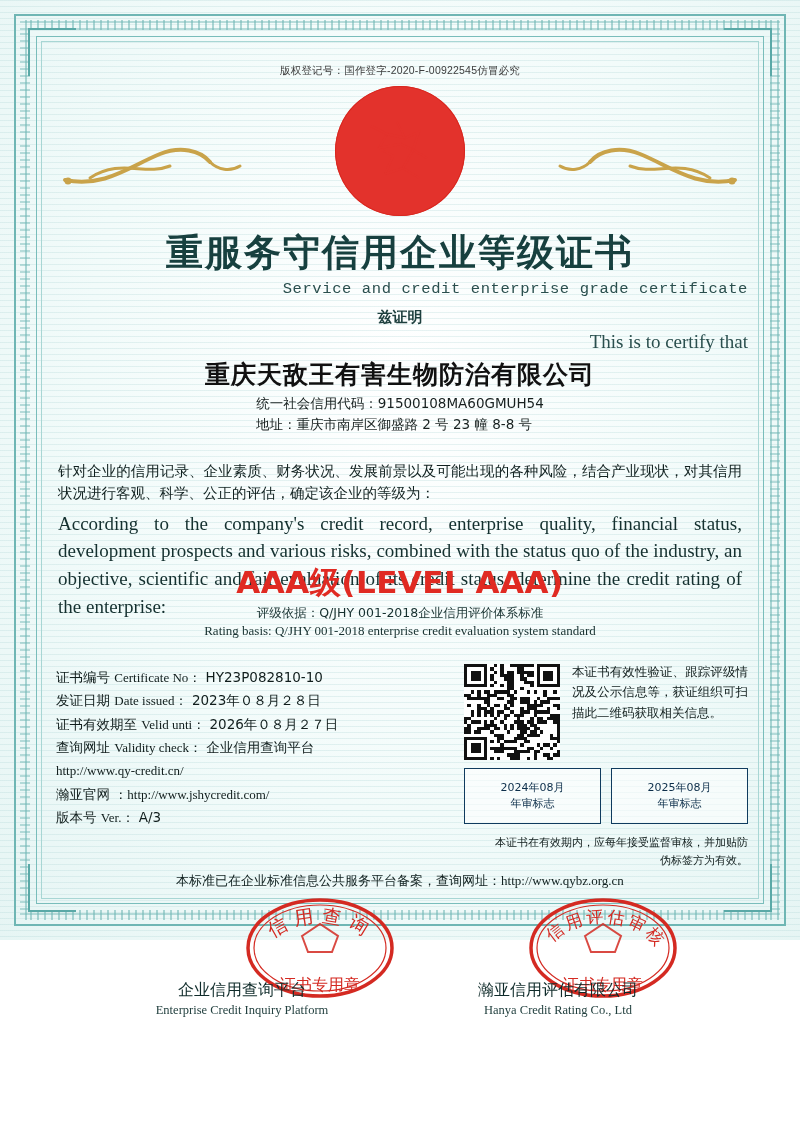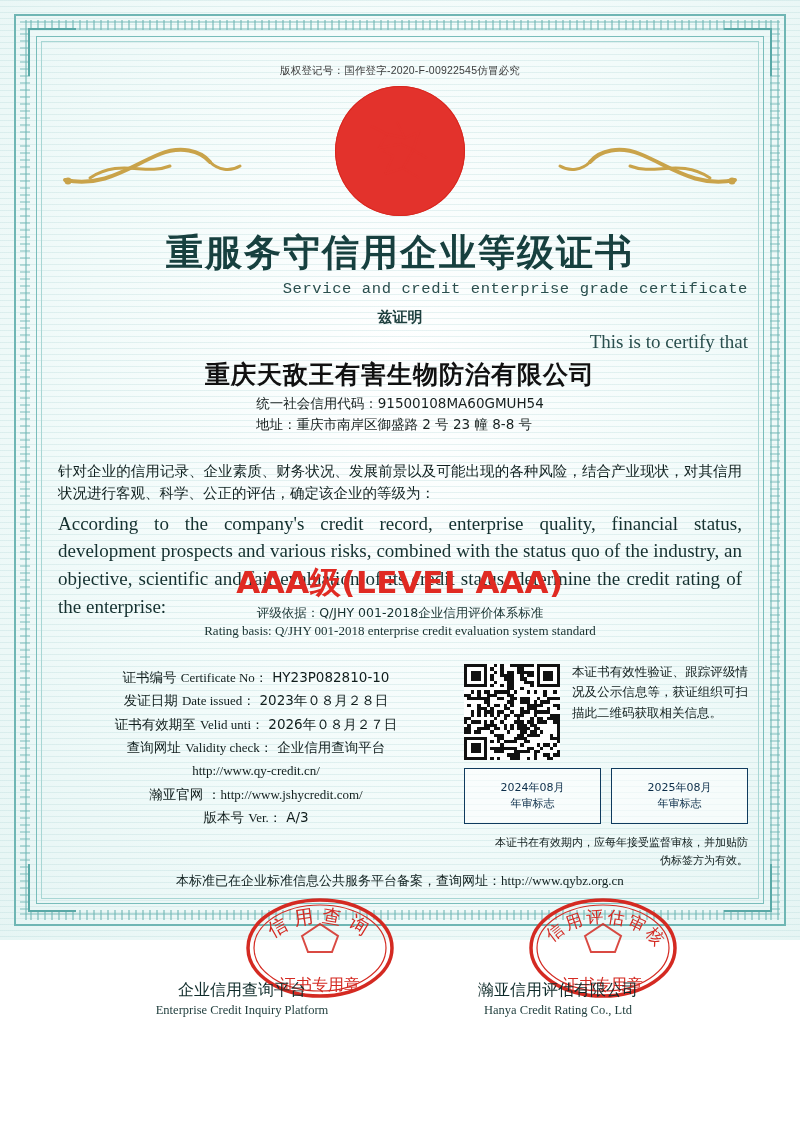--- a/index.html
+++ b/index.html
@@ -163,21 +163,21 @@
   .basis-en{
     position:absolute;top:571px;left:0;right:0;text-align:center;
     font-family:"Liberation Serif",serif;font-size:13px;color:#16302f;
   }
 
   .details{
     position:absolute;top:614px;left:4px;width:400px;
     font-family:"DejaVu Sans",sans-serif;
     font-size:13.5px;color:#101d1c;line-height:1.72;
   }
-  .details .row{white-space:nowrap;text-align:center;}
+  .details .row{white-space:nowrap;}
   .details .lbl-en{font-family:"Liberation Serif",serif;font-size:13px;}
   .details .val{font-weight:normal;}
 
   .qr{
     position:absolute;top:612px;left:412px;width:96px;height:96px;
     background:#ffffff;
   }
 
   .qr-note{
     position:absolute;top:610px;left:520px;width:176px;

